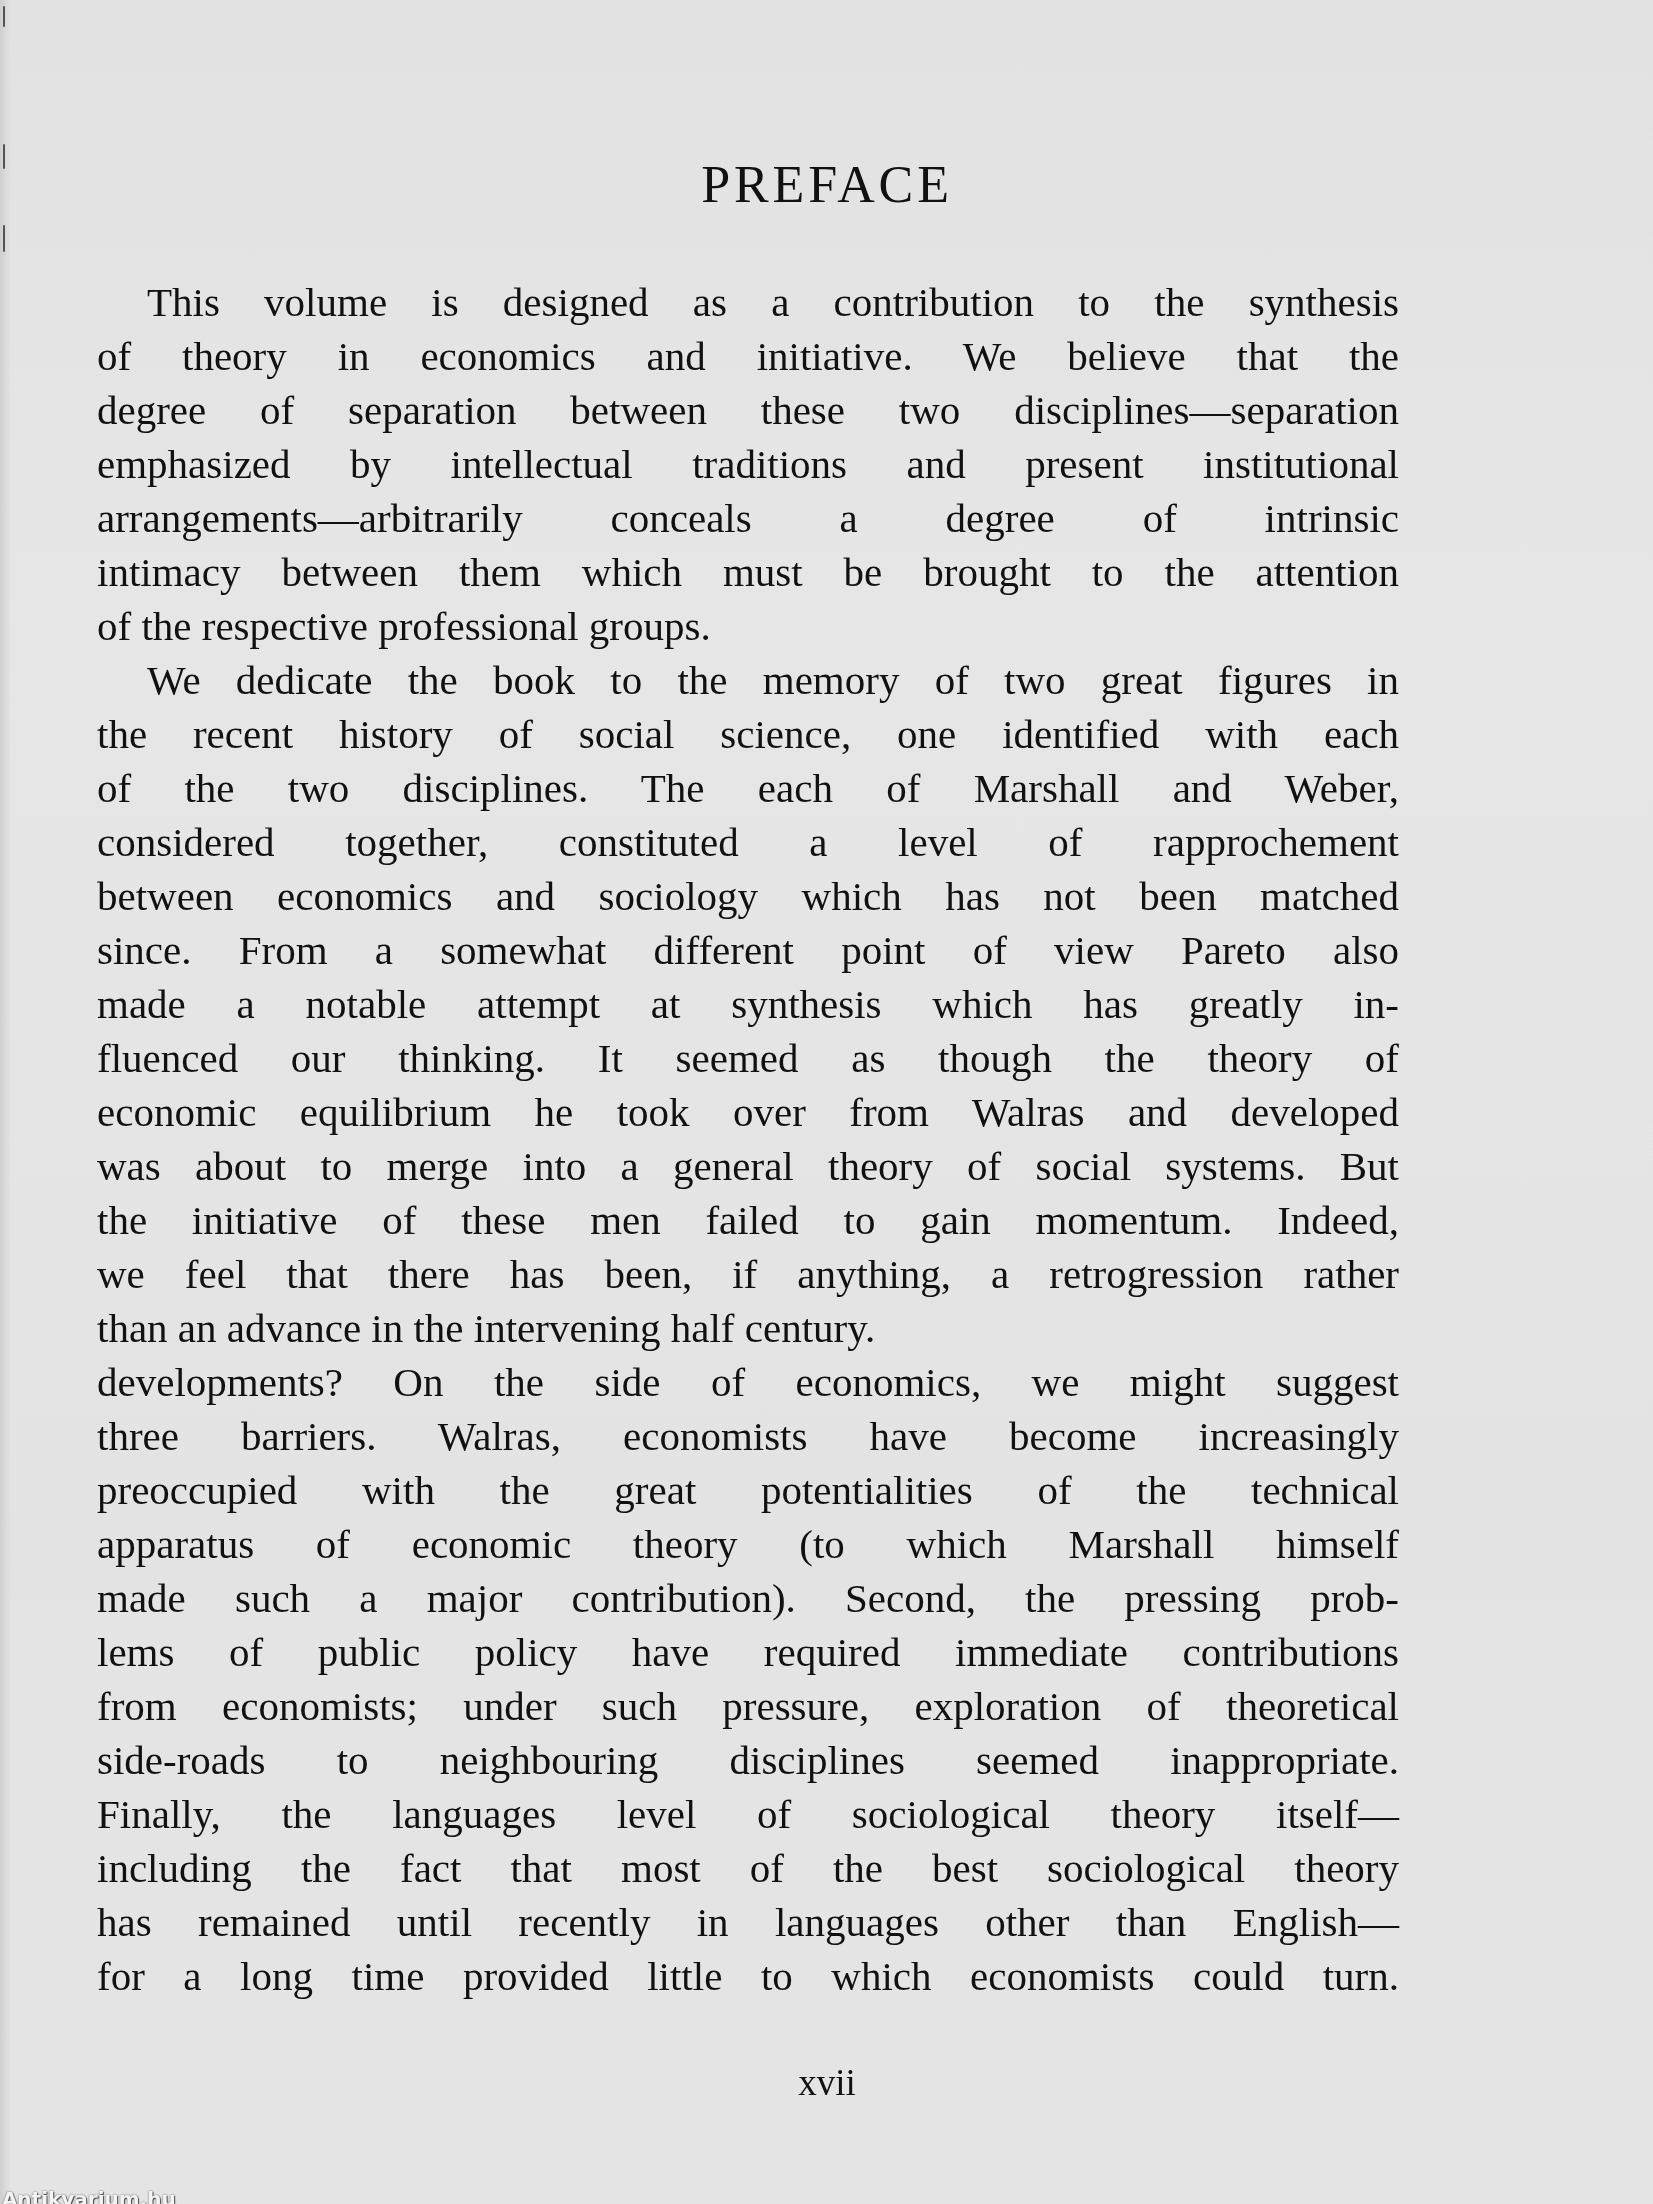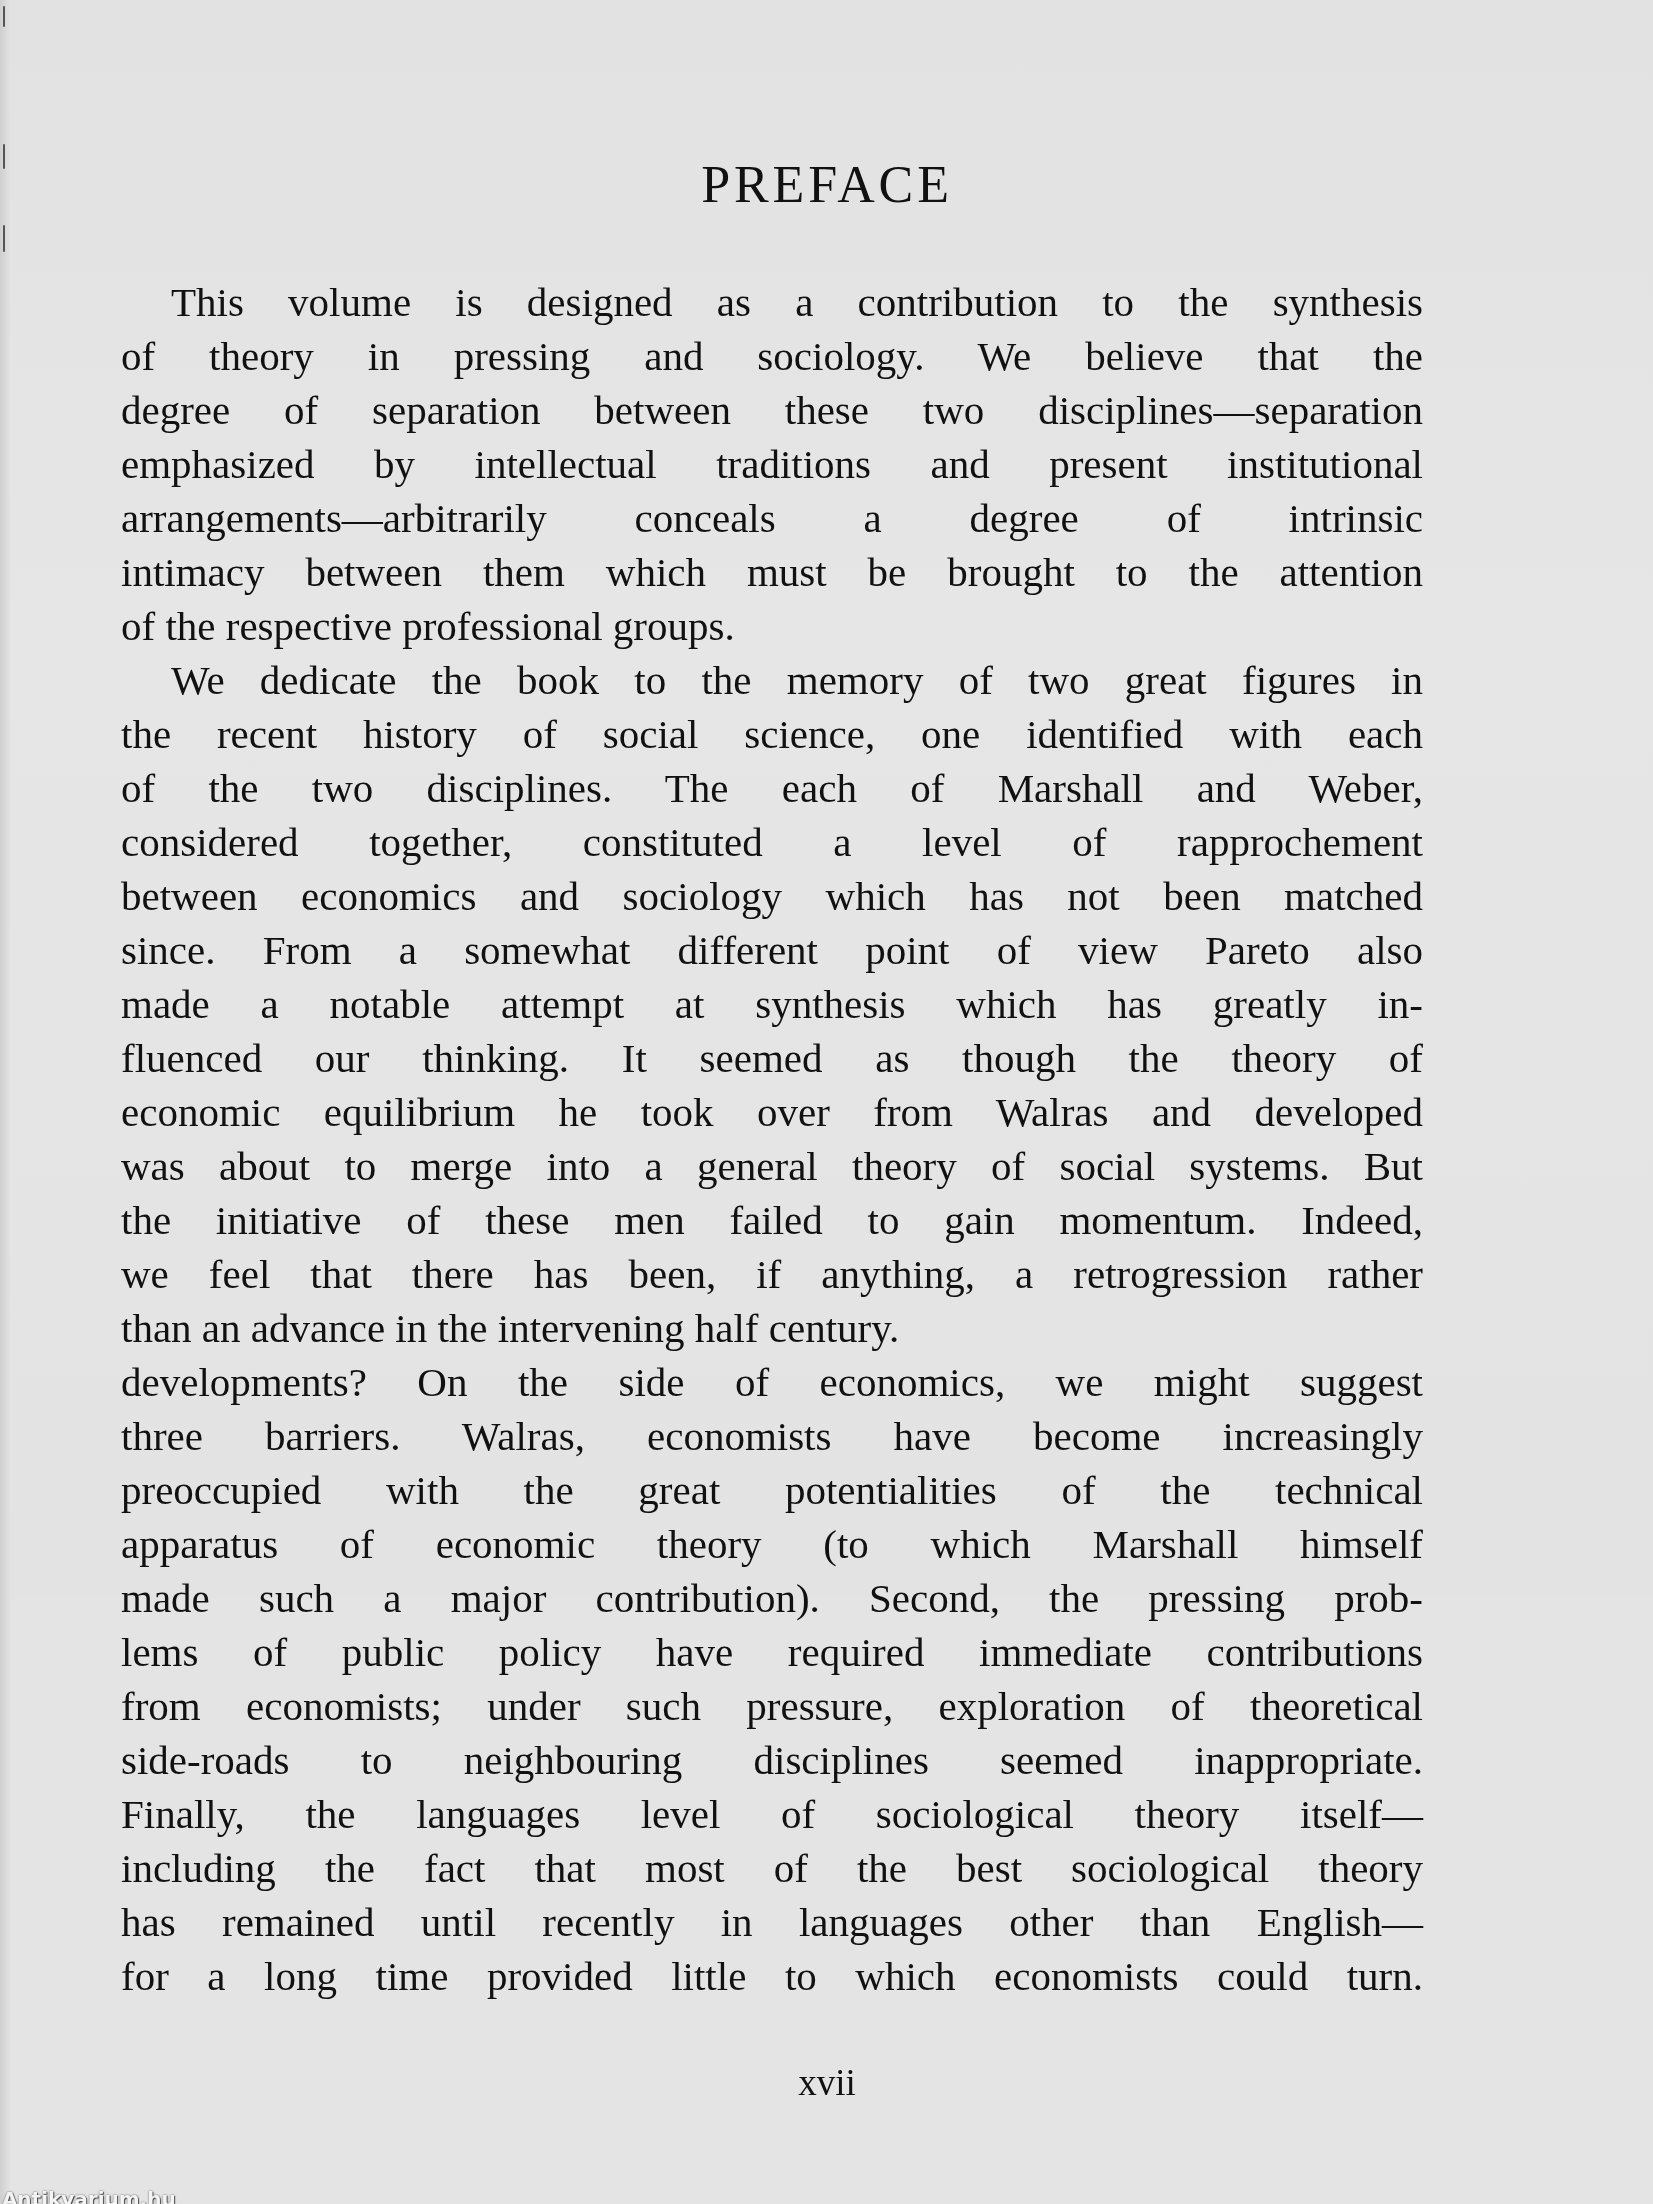--- a/index.html
+++ b/index.html
@@ -43,21 +43,20 @@
       font-size: 52px;
       letter-spacing: 3.9px;
       line-height: 64px;
       color: #111;
     }
     .body-text {
       position: absolute;
       left: 97px;
       width: 1302px;
       top: 275px;
-      margin-left: 24px;
     }
     .line {
       height: 54px;
       line-height: 54px;
       font-size: 41px;
       text-align: justify;
       text-align-last: justify;
       white-space: nowrap;
       overflow: visible;
     }
@@ -98,21 +97,21 @@
   <div class="edge-mark" style="top:5.8px;height:21.3px;"></div>
   <div class="edge-mark" style="top:144px;height:25px;"></div>
   <div class="edge-mark" style="top:225px;height:27px;"></div>
 
   <h1 class="title" style="margin:0;font-weight:normal;">PREFACE</h1>
 
   <div class="body-text">
 
     <div class="paragraph">
       <div class="line indent">This volume is designed as a contribution to the synthesis</div>
-      <div class="line">of theory in pressing and sociology. We believe that the</div>
+      <div class="line">of theory in economics and initiative. We believe that the</div>
       <div class="line">degree of separation between these two disciplines—separation</div>
       <div class="line">emphasized by intellectual traditions and present institutional</div>
       <div class="line">arrangements—arbitrarily conceals a degree of intrinsic</div>
       <div class="line">intimacy between them which must be brought to the attention</div>
       <div class="line last">of the respective professional groups.</div>
     </div>
 
     <div class="paragraph">
       <div class="line indent">We dedicate the book to the memory of two great figures in</div>
       <div class="line">the recent history of social science, one identified with each</div>

